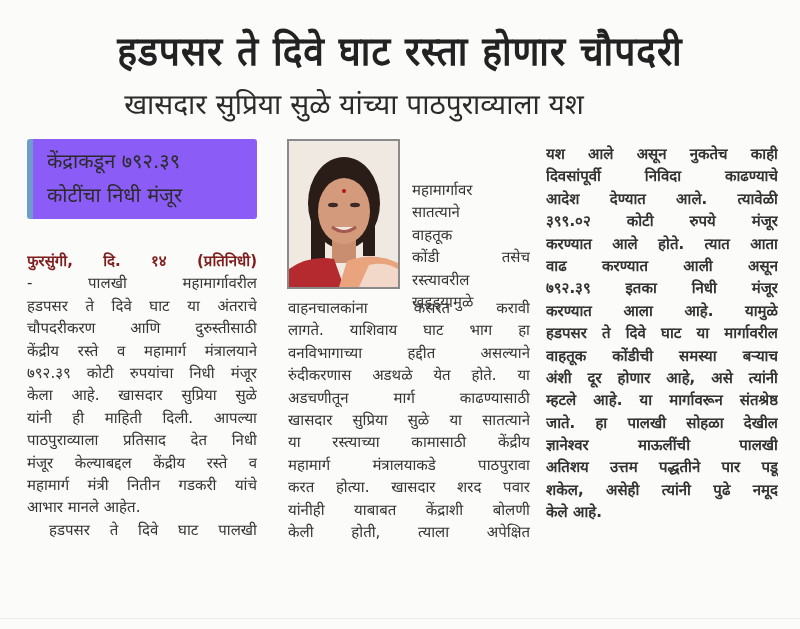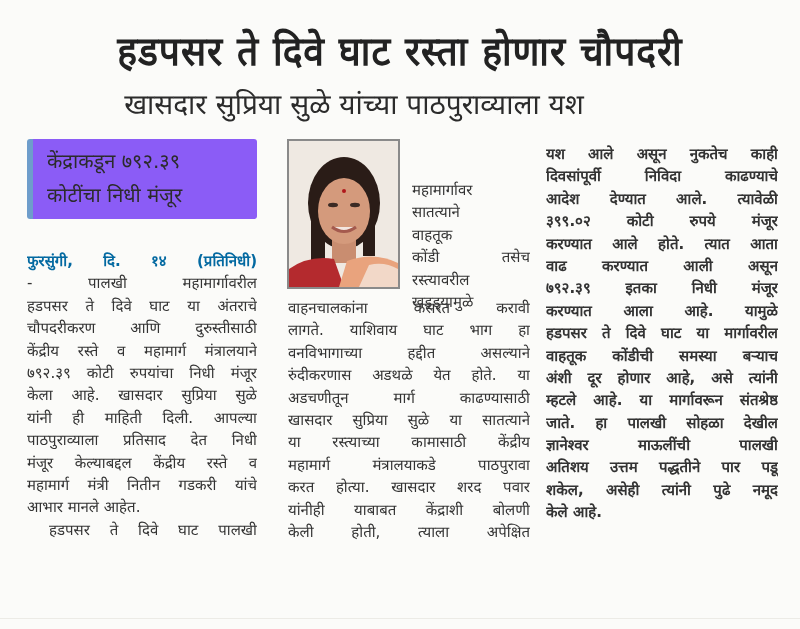--- a/index.html
+++ b/index.html
@@ -77,21 +77,21 @@
   .col .ln.indent {
     padding-left: 22px;
   }
   .col1 {
     left: 27px;
     top: 250px;
     width: 230px;
   }
   .col1 .dateline {
     font-weight: bold;
-    color: #0369a1;
+    color: #7f1d1d;
   }
   .photo {
     position: absolute;
     left: 287px;
     top: 139px;
     width: 113px;
     height: 150px;
     border: 2px solid #8a8a8a;
     box-sizing: border-box;
     background: #f1ede8;

